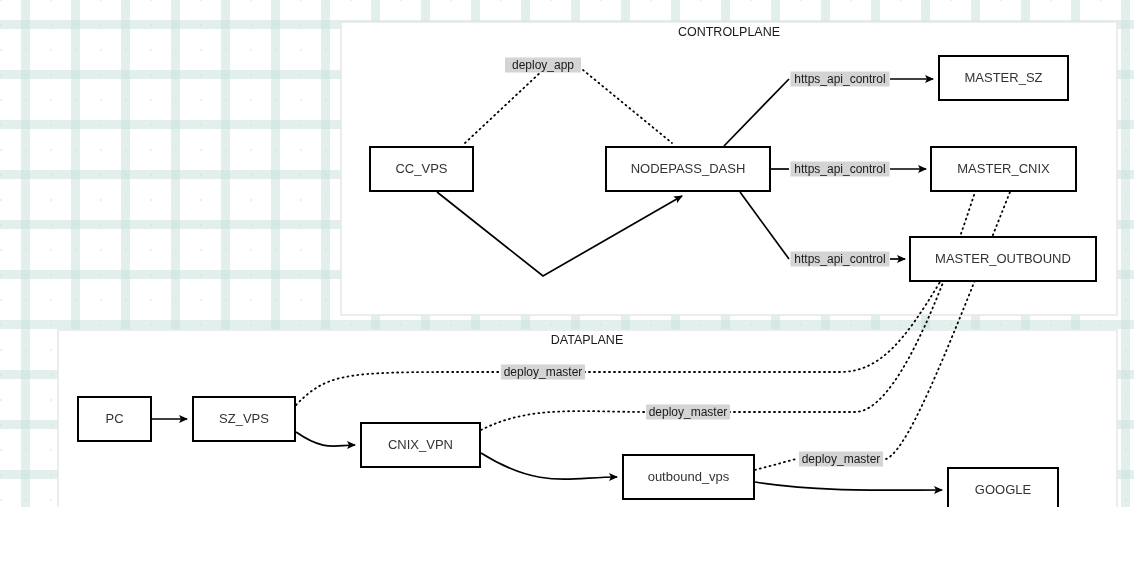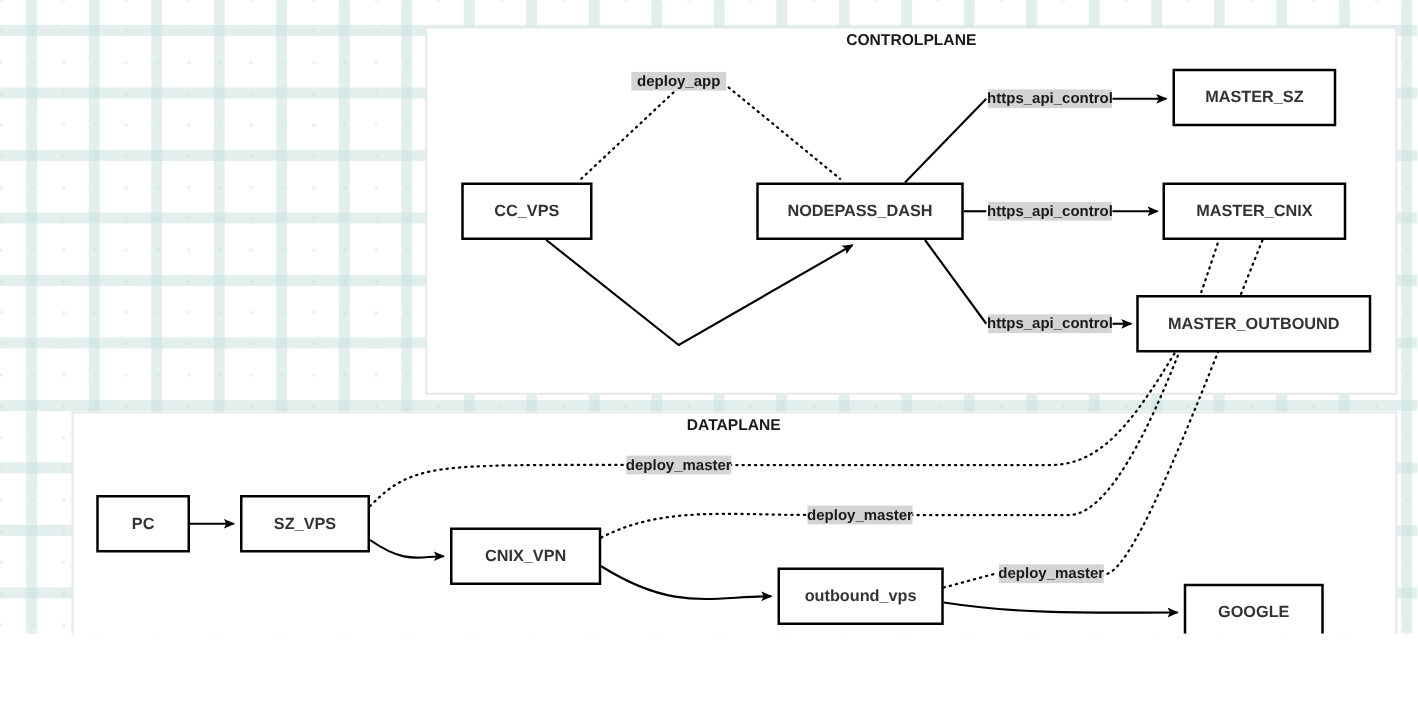--- a/index.html
+++ b/index.html
@@ -17,21 +17,20 @@
     overflow: hidden;
     background-color: #ffffff;
     background-image:
       
       linear-gradient(to right, rgba(202,226,222,0.55) 0, rgba(202,226,222,0.55) 9px, transparent 9px),
       linear-gradient(to bottom, rgba(202,226,222,0.55) 0, rgba(202,226,222,0.55) 9px, transparent 9px),
       
       radial-gradient(circle at 2px 2px, rgba(214,226,224,0.5) 1.4px, transparent 1.6px);
     background-size: 50px 50px, 50px 50px, 25px 25px;
     background-position: 21px 24px, 25px 20px, 24px 23px;
-    font-weight: bold;
   }
   svg.diagram {
     position: absolute;
     left: 0; top: 0;
     width: 1134px;
     height: 571px;
   }
   .group-box {
     fill: #ffffff;
     stroke: #e8e8e8;

